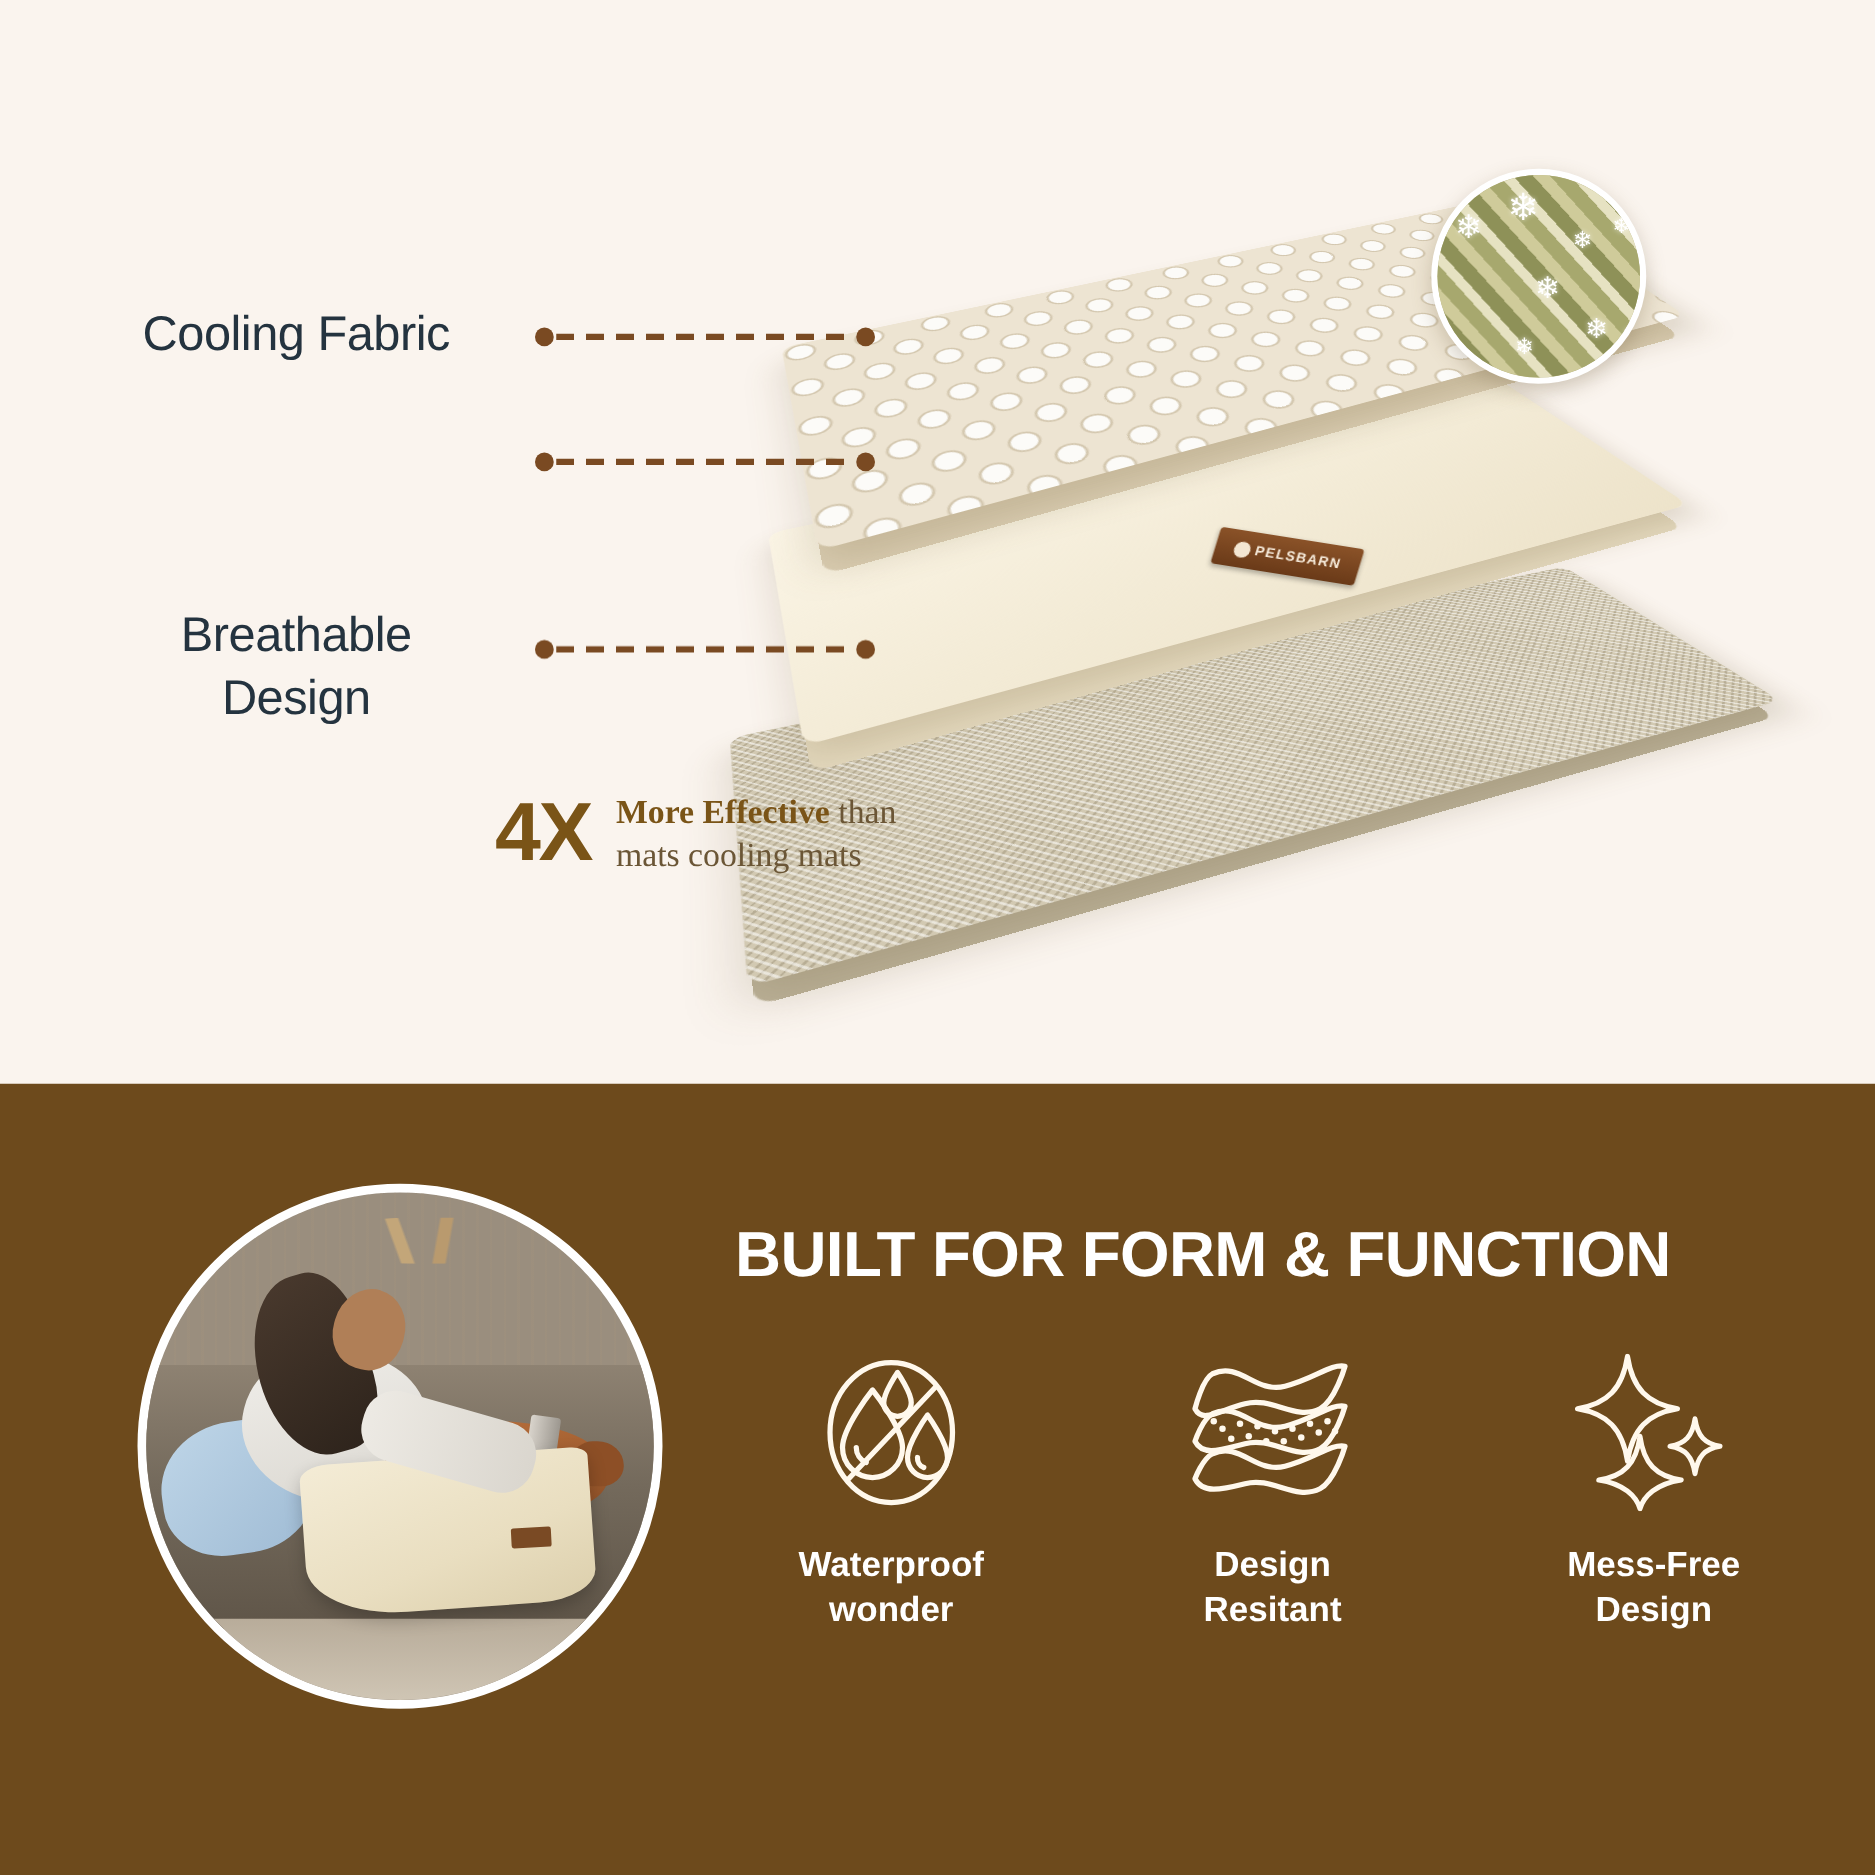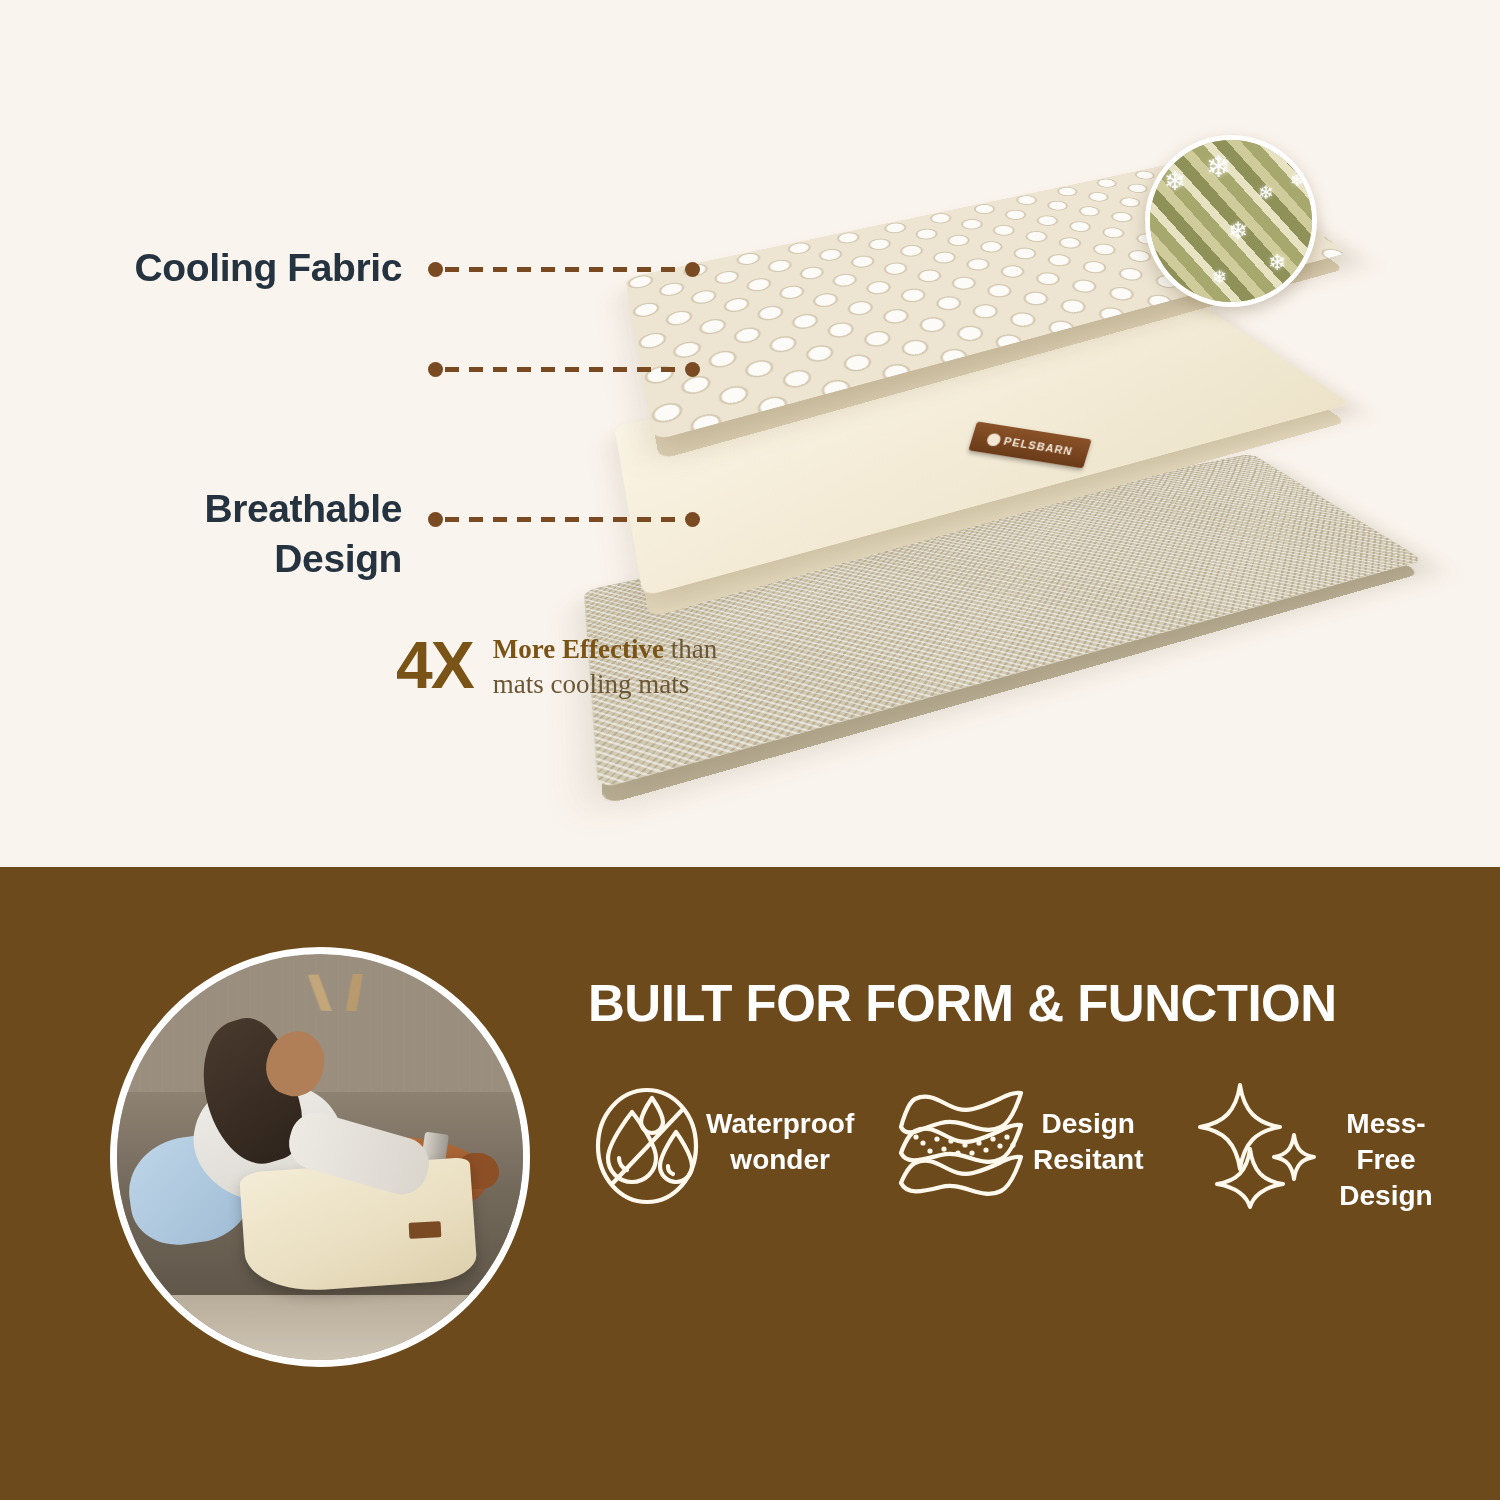--- a/index.html
+++ b/index.html
@@ -14,25 +14,25 @@
   
   .top-panel {
     position:absolute; left:0; top:0; width:1500px; height:867px;
     background:#FAF4EE; overflow:hidden;
   }
 
   
   .label {
     position:absolute;
     color:#24333F;
-    font-weight:bold;
+    font-weight:normal;
     font-size:39px;
     letter-spacing:-0.4px;
     line-height:50px;
-    text-align:right;
+    text-align:center;
     width:330px;
     left:72px;
   }
   .label.l1 { top:243px; }
   .label.l2 { top:343px; }
   .label.l3 { top:484px; }
 
   
   .connector { position:absolute; height:18px; display:flex; align-items:center; }
   .connector .dot {
@@ -229,21 +229,21 @@
     position:absolute; left:588px; top:107px; width:860px;
     color:#FFFFFF; font-weight:bold; font-size:51px;
     letter-spacing:-0.5px; line-height:60px;
   }
 
   
   .features {
     position:absolute; left:588px; top:215px; width:860px;
     display:flex; justify-content:space-between;
   }
-  .feature { width:250px; display:flex; flex-direction:row; }
+  .feature { width:250px; display:flex; flex-direction:column; }
   .feature .ficon { height:128px; display:flex; align-items:center; justify-content:center; }
   .feature .flabel {
     margin-top:24px; color:#FFFFFF; font-weight:bold;
     font-size:28px; line-height:36px; text-align:center;
   }
 </style>
 </head>
 <body>
 
 <div class="page">

